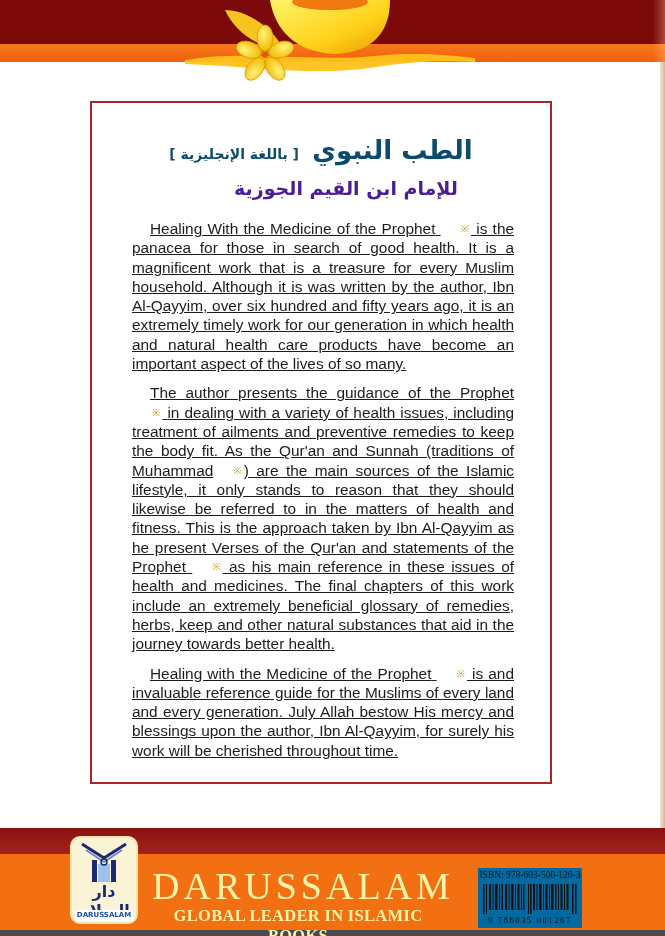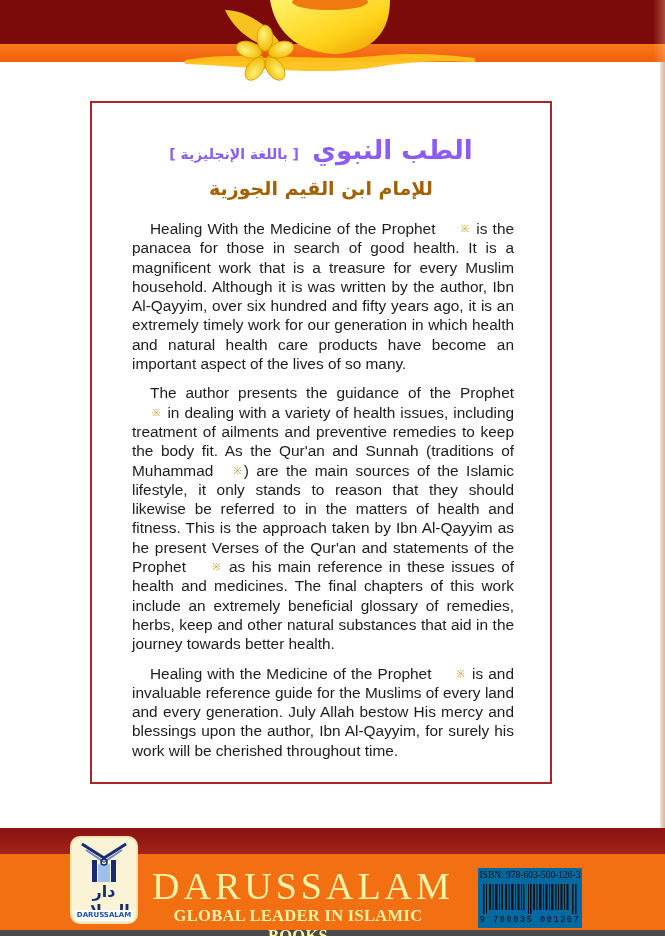--- a/index.html
+++ b/index.html
@@ -27,37 +27,37 @@
     }
 
     .frame {
       position: absolute; left: 90px; top: 101px; width: 458px; height: 679px;
       border: 2px solid #a6262a; box-sizing: content-box;
     }
     .title-ar {
       position: absolute; left: 0; top: 32px; width: 100%;
       text-align: center; direction: rtl;
       font-family: "DejaVu Sans", sans-serif;
-      color: #8b5cf6;
+      color: #0c4a6e;
     }
     .title-ar .main { font-size: 26px; font-weight: bold; }
     .title-ar .sub { font-size: 14px; font-weight: bold; margin-right: 8px; }
     .author-ar {
       position: absolute; left: 0; top: 74px; width: 100%;
       text-align: center; direction: rtl;
       font-family: "DejaVu Sans", sans-serif;
-      font-size: 19px; font-weight: bold; color: #a16207;
+      font-size: 19px; font-weight: bold; color: #4c1d95; padding-left: 25px;
     }
     .body-text {
       position: absolute; left: 40px; top: 116px; width: 382px;
       font-family: "Liberation Sans", sans-serif;
       font-size: 15.4px; line-height: 19.3px; color: #1c1c1c;
       text-align: justify;
     }
-    .body-text p { margin: 0 0 10px 0; text-indent: 18px; }
+    .body-text p { margin: 0 0 10px 0; text-indent: 18px; text-decoration: underline; }
     .pbuh {
       display: inline-block; font-size: 10px; color: #c8a028;
       vertical-align: 2px; margin: 0 2px;
     }
 
     .bottom-band {
       position: absolute; left: 0; top: 828px; width: 665px; height: 108px;
       background: #f26f12;
     }
     .bottom-maroon {
@@ -96,21 +96,21 @@
       position: absolute; left: 478px; top: 868px; width: 104px; height: 60px;
       background: #0369a1;
     }
     .isbn-label {
       position: absolute; left: 0; top: 2px; width: 100%; text-align: center;
       font-family: "Liberation Serif", serif; font-size: 9.5px; color: #111;
     }
     .barcode { position: absolute; left: 5px; top: 16px; width: 94px; height: 30px; }
     .barcode-digits {
       position: absolute; left: 0; top: 47px; width: 100%; text-align: center;
-      font-family: Liberation Mono, monospace; font-size: 8.5px; letter-spacing: 1.6px; color: #111;
+      font-family: Liberation Serif, serif; font-size: 8.5px; letter-spacing: 1.6px; color: #111;
     }
   </style>
 </head>
 <body>
 
 <div class="top-band"></div>
 <div class="top-stripe"></div>
 <div class="top-right-edge"></div>
 <div class="right-edge"></div>
 

